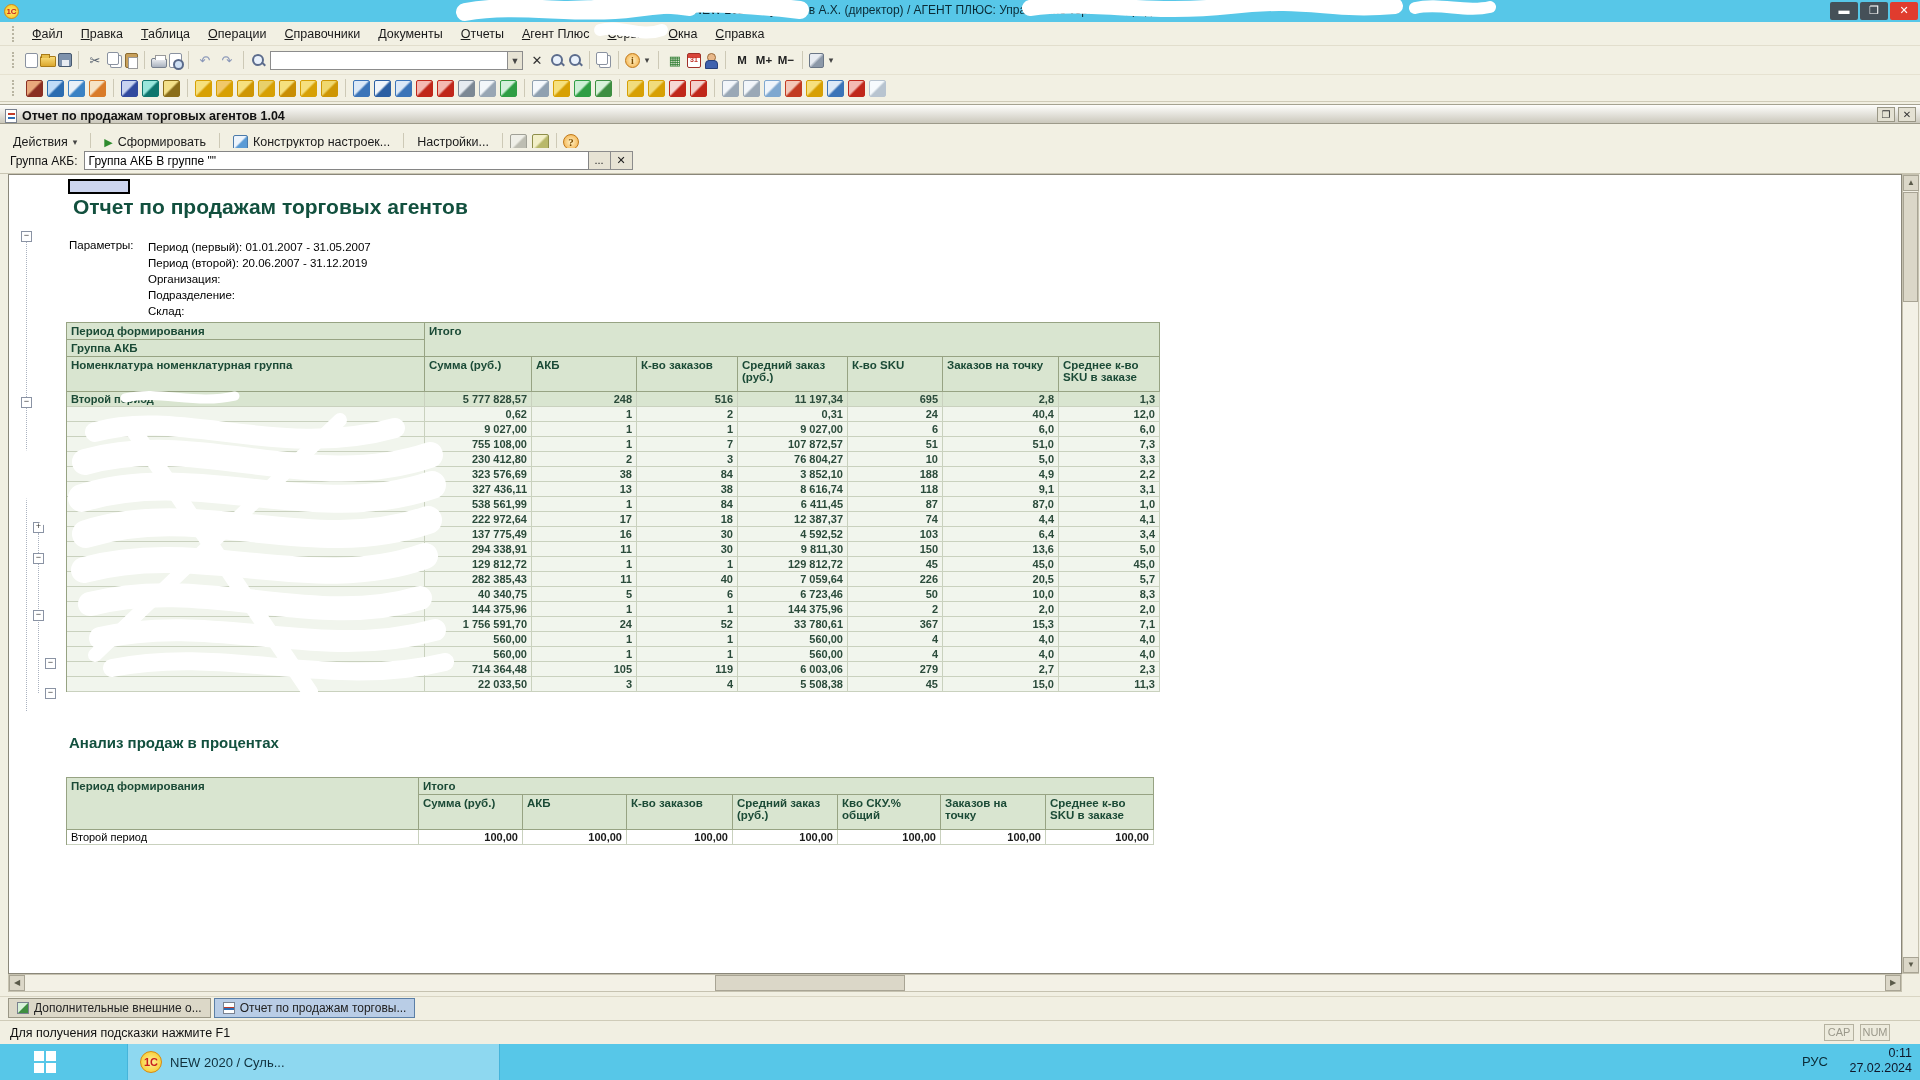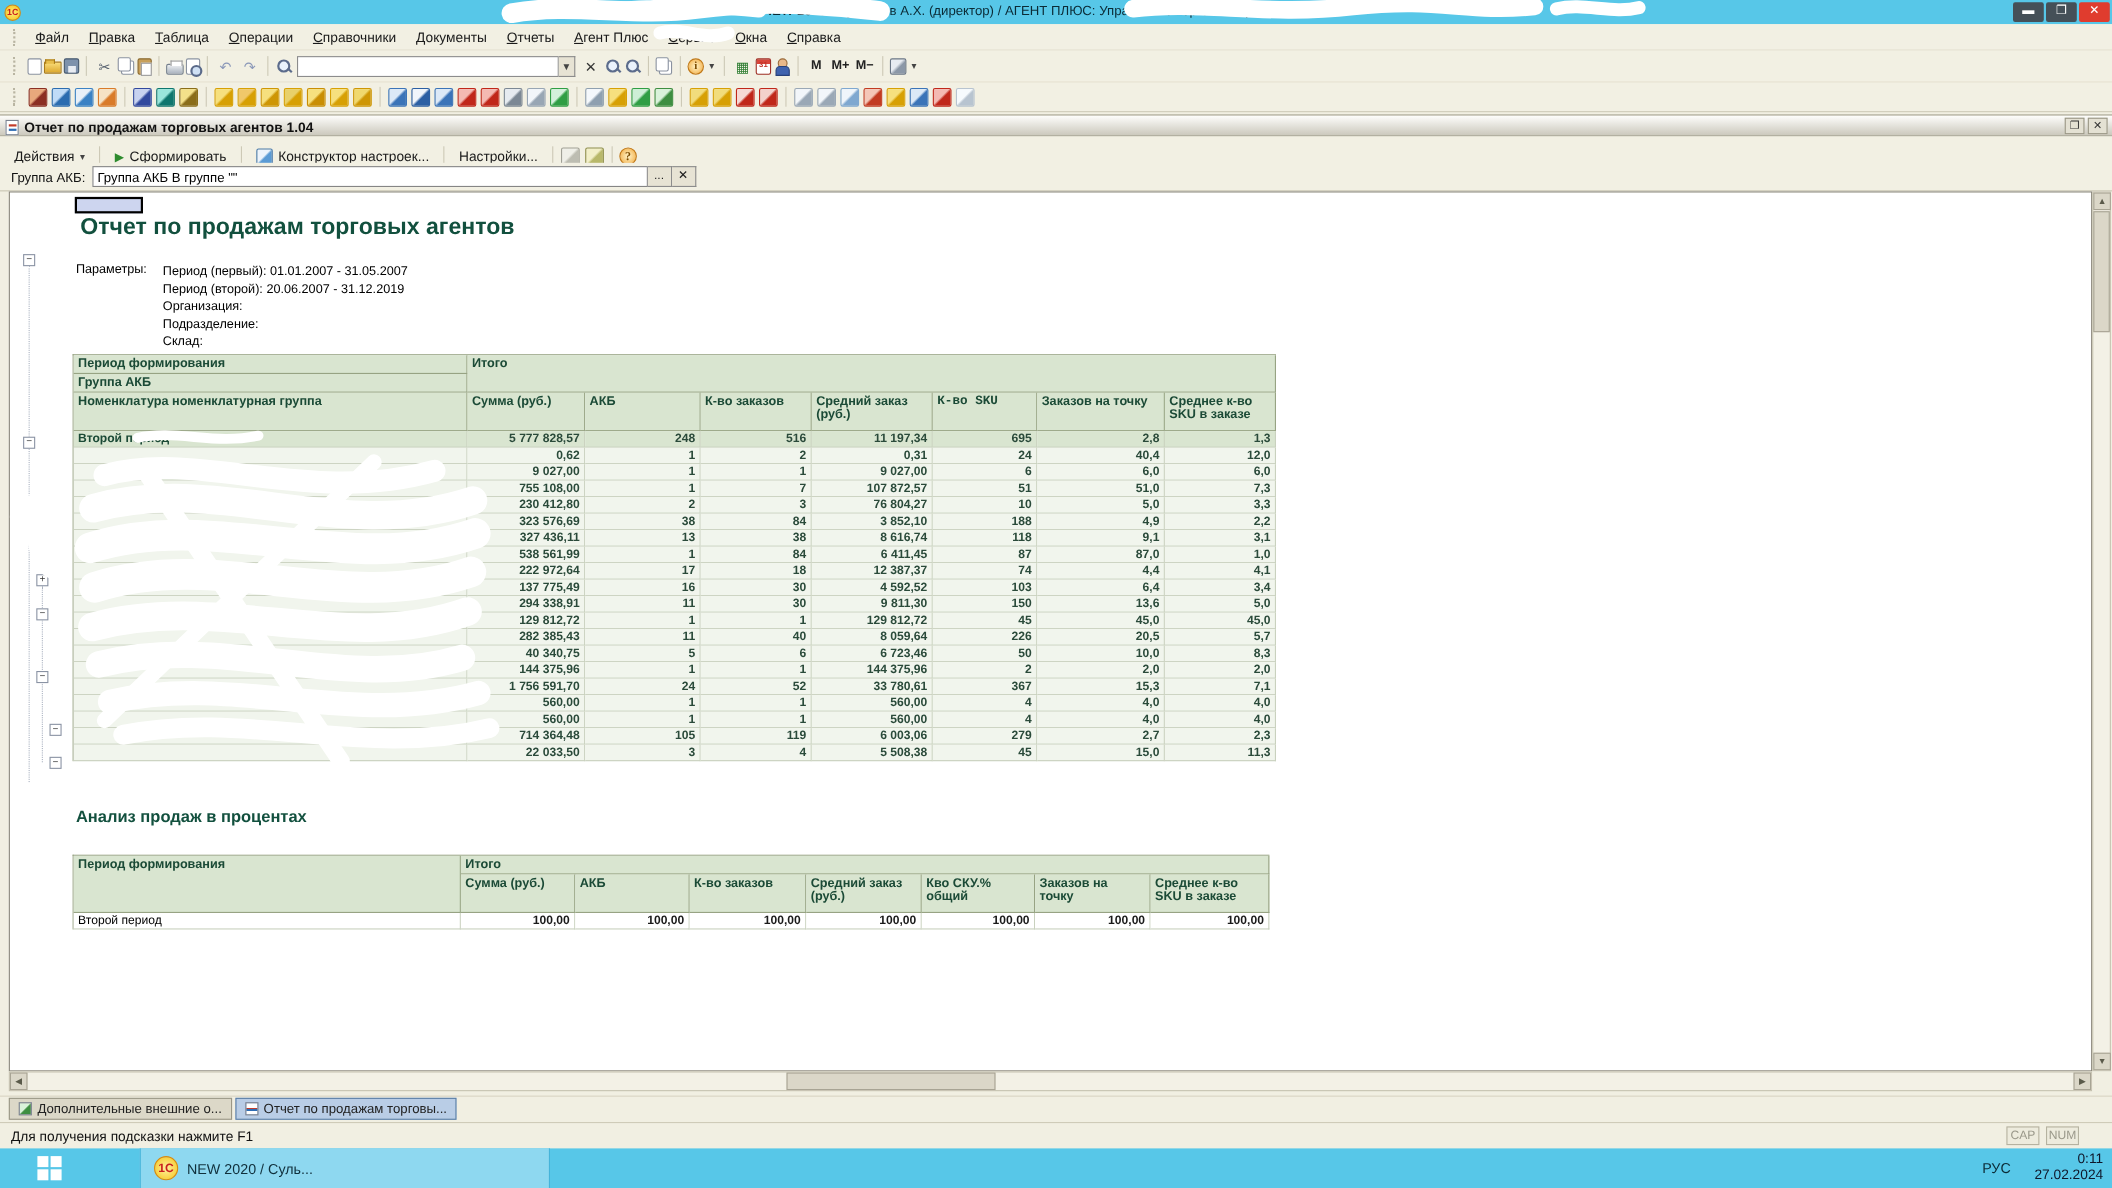--- a/index.html
+++ b/index.html
@@ -295,21 +295,21 @@
             <div class="hcell" style="height: 17px;">Группа АКБ</div>
             <div class="hcell" style="height: 35px;">Номенклатура номенклатурная группа</div>
           </div>
           <div style="width: 735px;">
             <div class="hcell" style="height: 34px;">Итого</div>
             <div style="display: grid; grid-template-columns: 107px 105px 101px 110px 95px 116px 101px;">
               <div class="hcell" style="height: 35px;">Сумма (руб.)</div>
               <div class="hcell" style="height: 35px;">АКБ</div>
               <div class="hcell" style="height: 35px;">К-во заказов</div>
               <div class="hcell" style="height: 35px;">Средний заказ (руб.)</div>
-              <div class="hcell" style="height: 35px; font-family: Liberation Mono, monospace;">К-во SKU</div>
+              <div class="hcell" style="height: 35px;">К-во SKU</div>
               <div class="hcell" style="height: 35px;">Заказов на точку</div>
               <div class="hcell" style="height: 35px;">Среднее к-во SKU в заказе</div>
             </div>
           </div>
         </div>
         <div class="trow total" style="grid-template-columns: 358px 107px 105px 101px 110px 95px 116px 101px;">
           <span class="dc dn">Второй период</span>
           <span class="dc">5 777 828,57</span>
           <span class="dc">248</span>
           <span class="dc">516</span>
@@ -426,21 +426,21 @@
           <span class="dc">129 812,72</span>
           <span class="dc">45</span>
           <span class="dc">45,0</span>
           <span class="dc">45,0</span>
         </div>
         <div class="trow" style="grid-template-columns: 358px 107px 105px 101px 110px 95px 116px 101px;">
           <span class="dc dn"></span>
           <span class="dc">282 385,43</span>
           <span class="dc">11</span>
           <span class="dc">40</span>
-          <span class="dc">8 059,64</span>
+          <span class="dc">7 059,64</span>
           <span class="dc">226</span>
           <span class="dc">20,5</span>
           <span class="dc">5,7</span>
         </div>
         <div class="trow" style="grid-template-columns: 358px 107px 105px 101px 110px 95px 116px 101px;">
           <span class="dc dn"></span>
           <span class="dc">40 340,75</span>
           <span class="dc">5</span>
           <span class="dc">6</span>
           <span class="dc">6 723,46</span>

